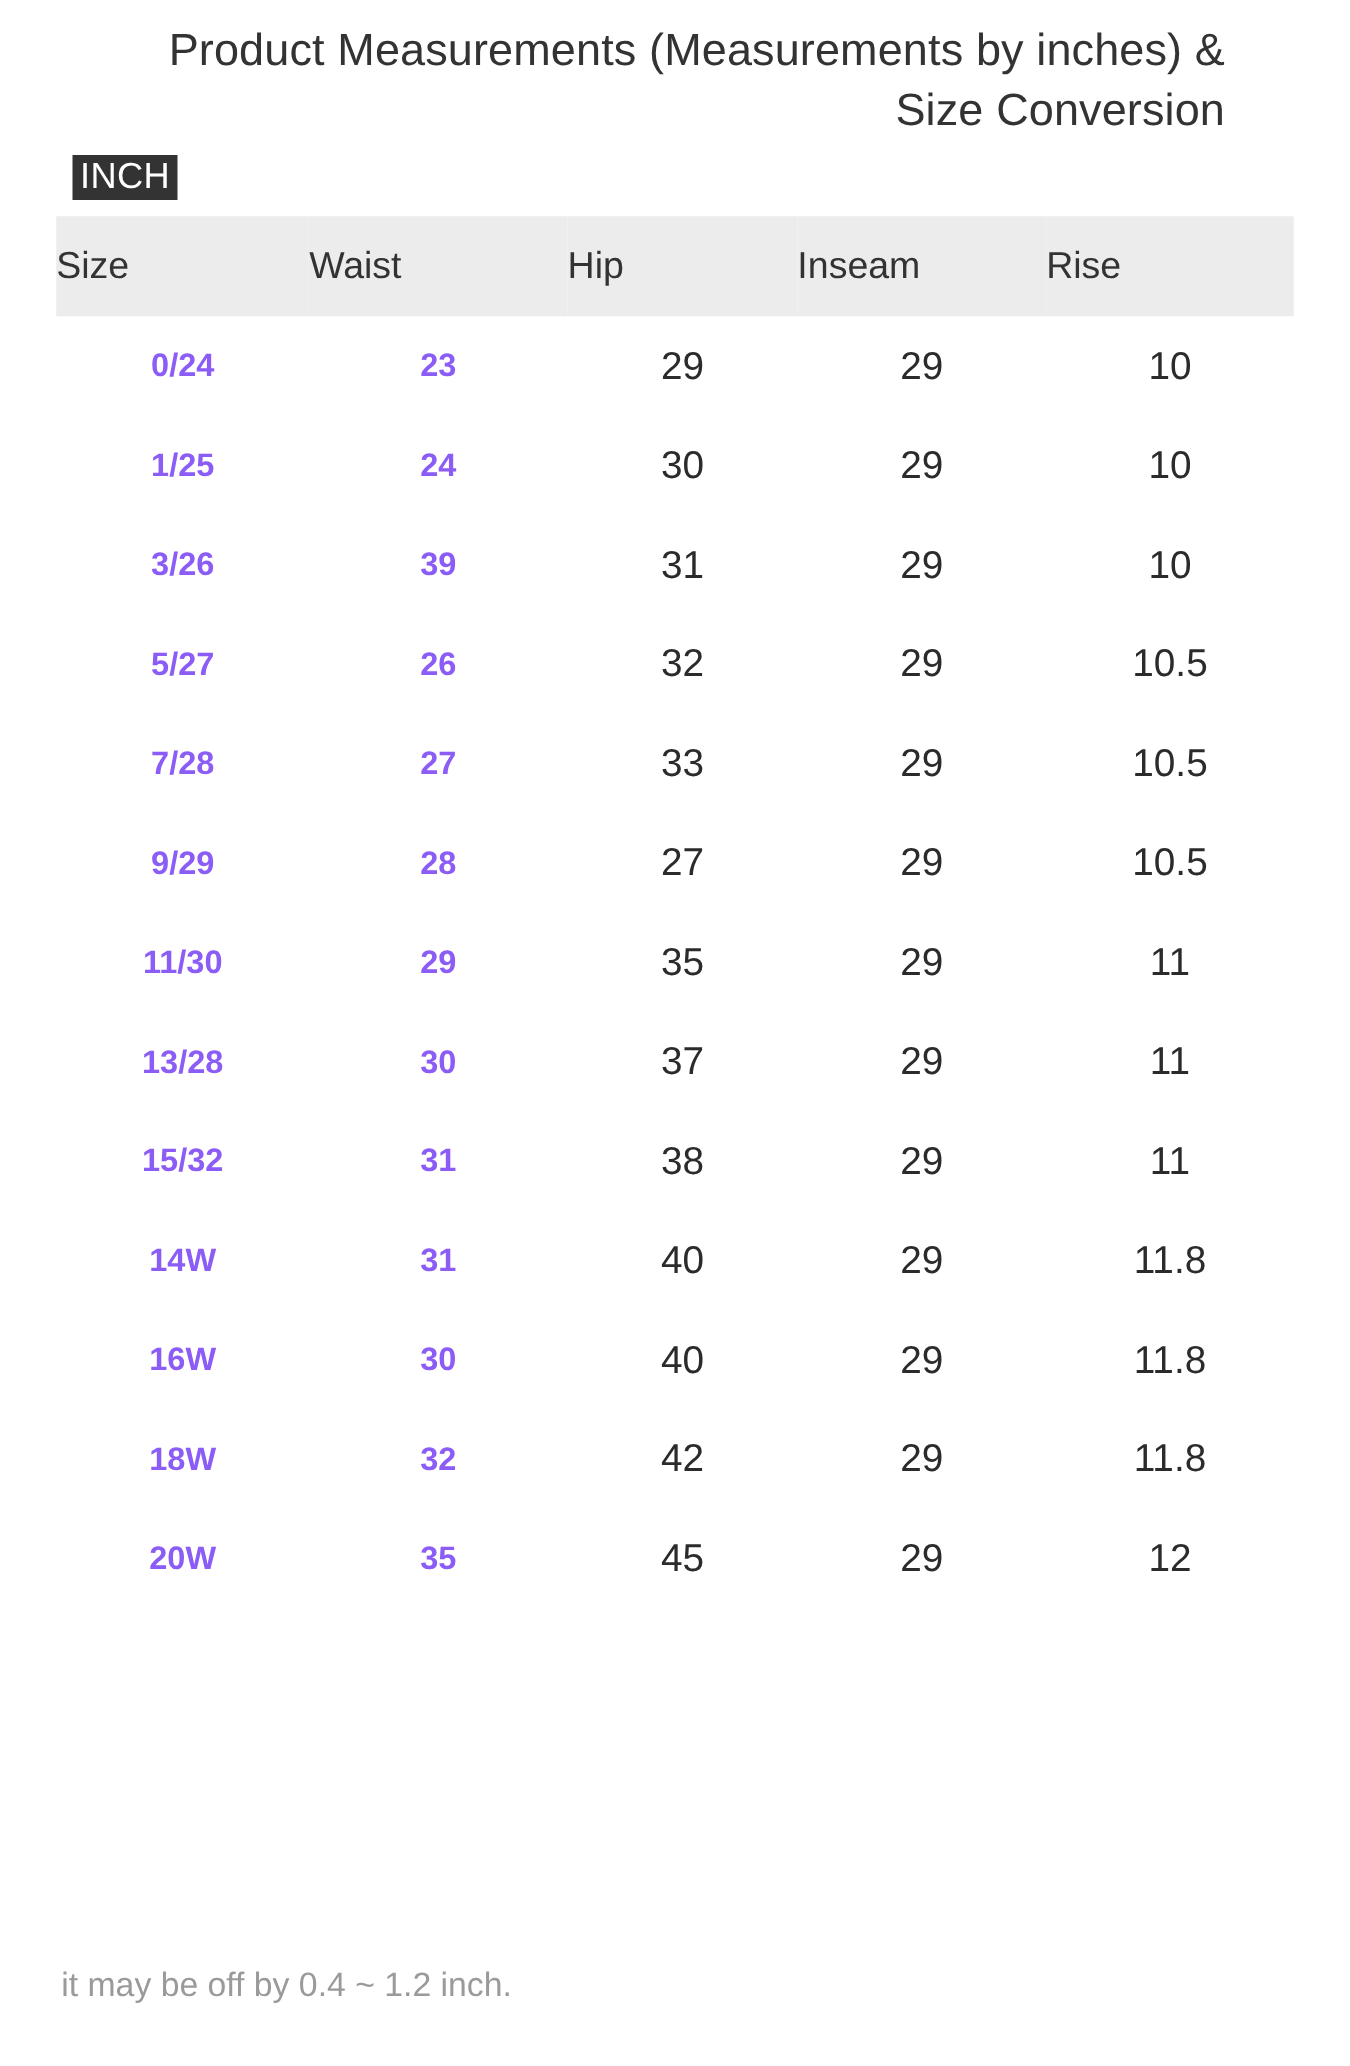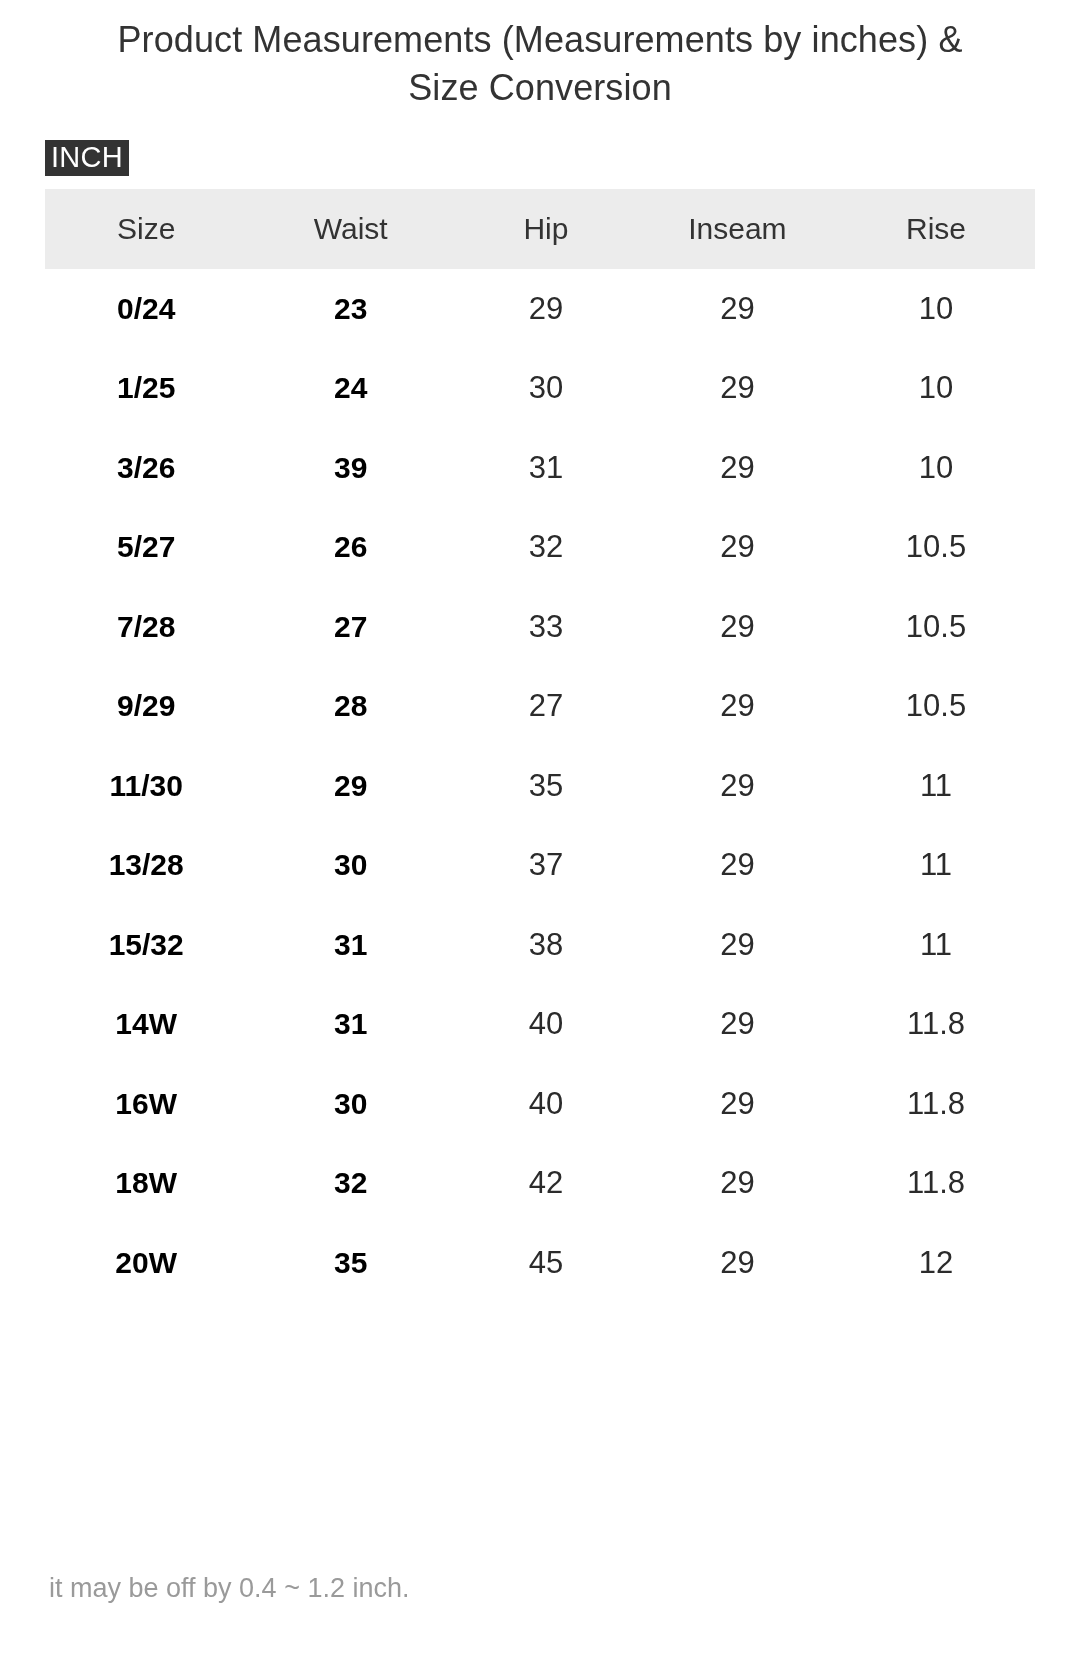--- a/index.html
+++ b/index.html
@@ -21,32 +21,32 @@
     height: 1653px;
     position: relative;
     box-sizing: border-box;
   }
 
   
   .title {
     width: 880px;
     margin: 0 auto;
     padding-top: 16px;
-    text-align: center;
+    text-align: right;
     font-size: 36px;
     line-height: 48px;
     font-weight: 400;
     color: #333333;
     letter-spacing: 0.1px;
   }
 
   
   .badge-row {
-    padding-left: 45px;
-    margin-top: 28px;
+    padding-left: 58px;
+    margin-top: 12px;
     height: 36px;
   }
   .badge {
     display: inline-block;
     background: #333333;
     color: #ffffff;
     font-size: 29px;
     line-height: 34px;
     font-weight: 400;
     padding: 0 6px 2px 6px;
@@ -70,39 +70,39 @@
   table.size-table col.c-rise   { width: 182px; }
 
   thead tr {
     background: #ececec;
   }
   thead th {
     height: 80px;
     font-size: 30px;
     font-weight: 400;
     color: #333333;
-    text-align: center;
+    text-align: left;
     vertical-align: middle;
     padding: 0;
   }
 
   tbody td {
     height: 79.5px;
     text-align: center;
     vertical-align: middle;
     padding: 0;
     font-size: 31px;
     color: #2b2b2b;
     font-weight: 400;
   }
   tbody td.col-size,
   tbody td.col-waist {
     font-weight: 700;
-    font-size: 30px;
-    color: #000000;
+    font-size: 26px;
+    color: #8b5cf6;
   }
 
   
   .footnote {
     position: absolute;
     left: 45px;
     top: 1570px;
     width: 960px;
     font-size: 27px;
     line-height: 37px;

